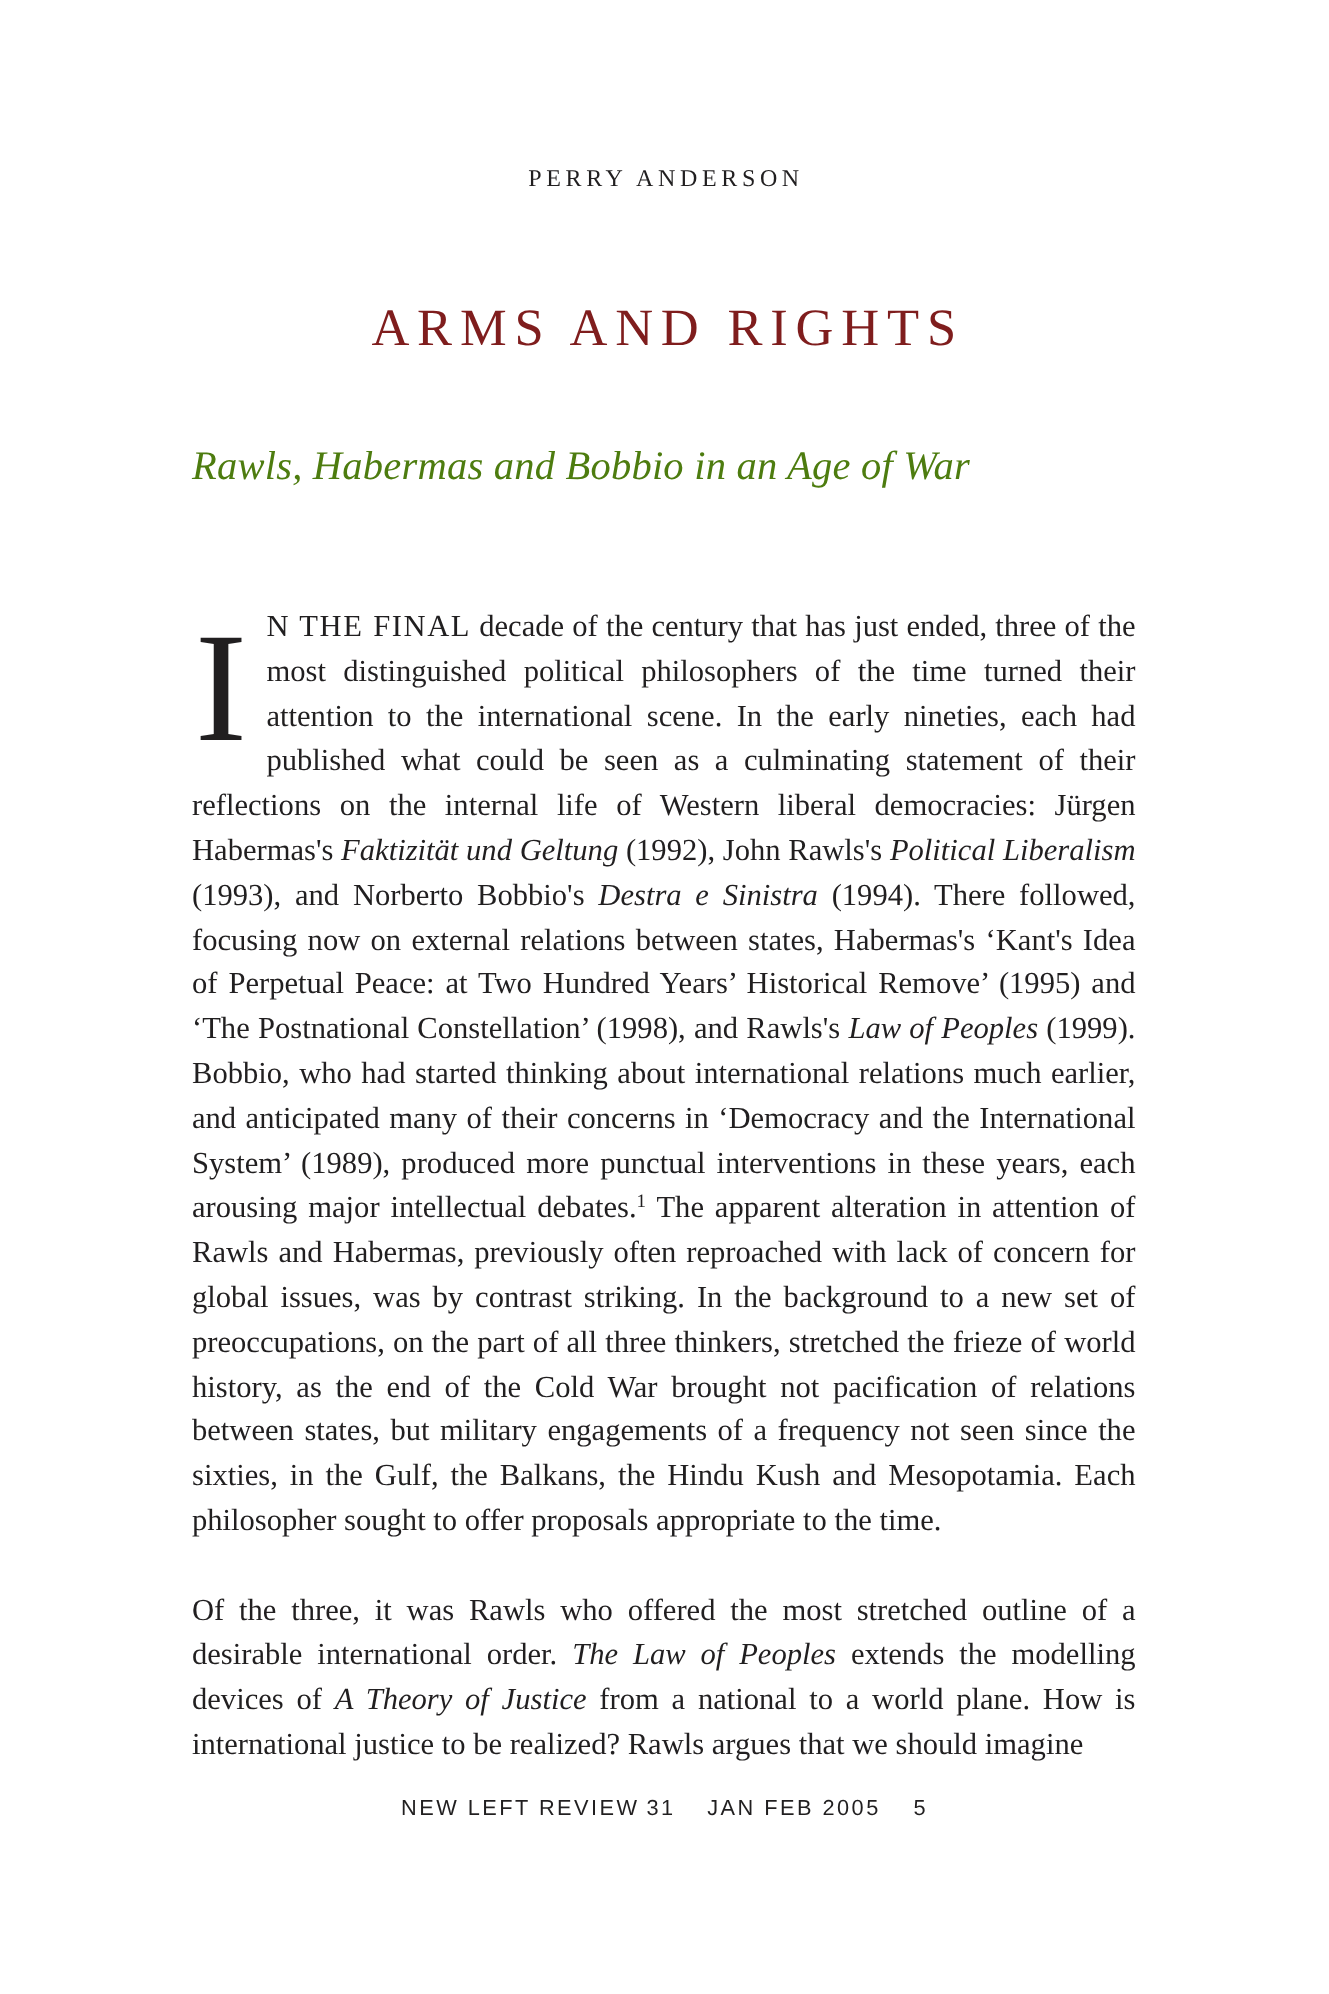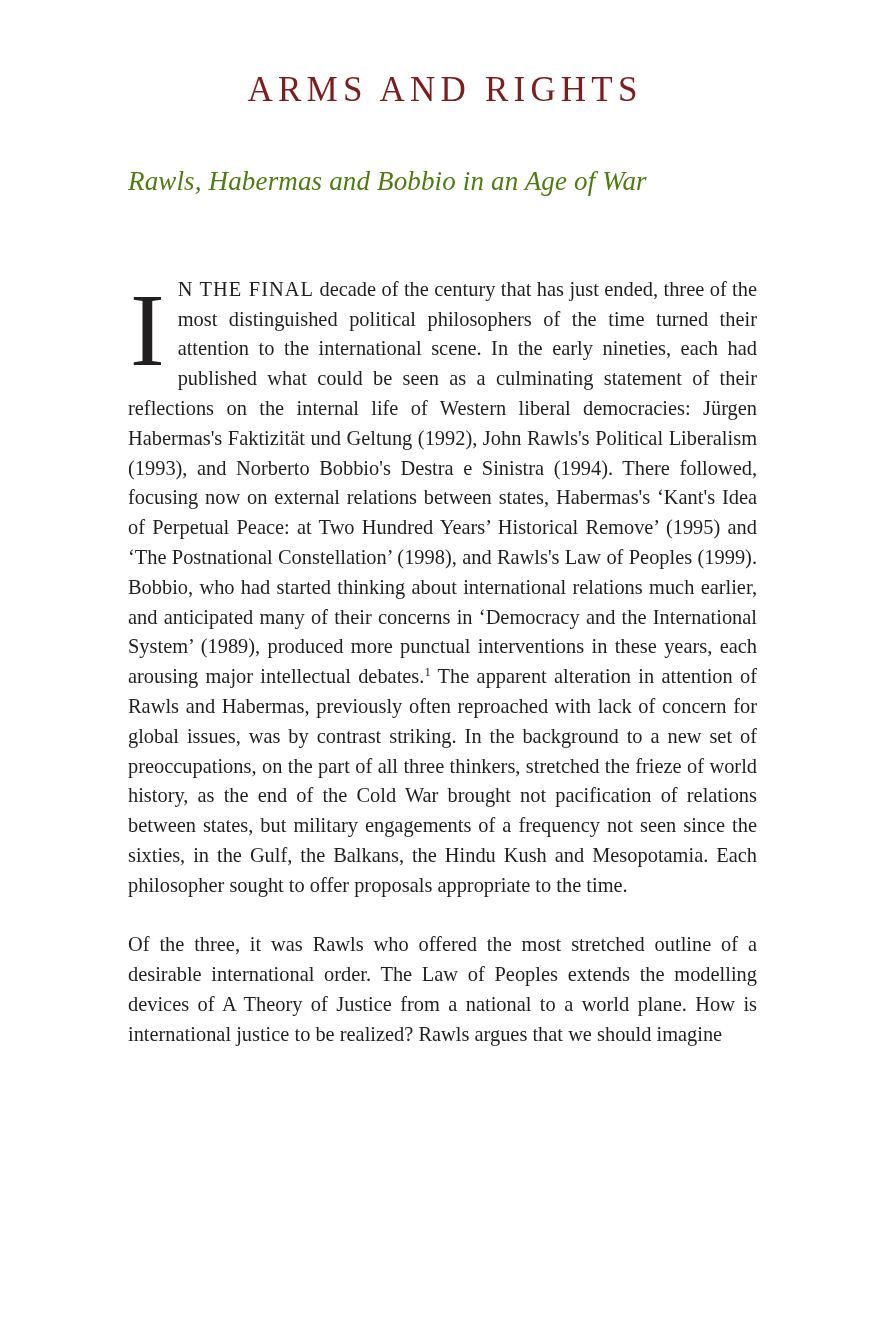--- a/index.html
+++ b/index.html
@@ -91,21 +91,21 @@
     color: #211f20;
     font-family: "Liberation Serif", "DejaVu Serif", serif;
   }
 
   .smallcaps {
     font-variant: small-caps;
     letter-spacing: 1.05px;
     font-size: 20.4px;
   }
 
-  .it { }
+  .it { font-style: italic; }
 
   sup.fn {
     font-size: 0.62em;
     vertical-align: 0.52em;
     line-height: 0;
   }
 
   
   .page-footer {
     position: absolute;
@@ -124,32 +124,36 @@
   .page-footer .f-date    { text-transform: uppercase; margin-left: 1.45em; }
   .page-footer .f-folio   { margin-left: 1.5em; }
 </style>
 </head>
 <body>
 
 <div class="page">
 
   <div class="content">
 
+    <div class="byline">PERRY ANDERSON</div>
 
     <h1 class="article-title">ARMS AND RIGHTS</h1>
 
     <h2 class="article-subtitle">Rawls, Habermas and Bobbio in an Age of War</h2>
 
     <div class="body-block">
 
       <p class="body-para">
         <span class="dropcap">I</span><span class="smallcaps">N THE FINAL</span><span> decade of the century that has just ended, three of the most distinguished political philosophers of the time turned their attention to the international scene. In the early nineties, each had published what could be seen as a culminating statement of their reflections on the internal life of Western liberal democracies: Jürgen Habermas's </span><span class="it">Faktizität und Geltung</span><span> (1992), John Rawls's </span><span class="it">Political Liberalism</span><span> (1993), and Norberto Bobbio's </span><span class="it">Destra e Sinistra</span><span> (1994). There followed, focusing now on external relations between states, Habermas's ‘Kant's Idea of Perpetual Peace: at Two Hundred Years’ Historical Remove’ (1995) and ‘The Postnational Constellation’ (1998), and Rawls's </span><span class="it">Law of Peoples</span><span> (1999). Bobbio, who had started thinking about international relations much earlier, and anticipated many of their concerns in ‘Democracy and the International System’ (1989), produced more punctual interventions in these years, each arousing major intellectual debates.</span><sup class="fn">1</sup><span> The apparent alteration in attention of Rawls and Habermas, previously often reproached with lack of concern for global issues, was by contrast striking. In the background to a new set of preoccupations, on the part of all three thinkers, stretched the frieze of world history, as the end of the Cold War brought not pacification of relations between states, but military engagements of a frequency not seen since the sixties, in the Gulf, the Balkans, the Hindu Kush and Mesopotamia. Each philosopher sought to offer proposals appropriate to the time.</span>
       </p>
 
       <p class="body-para">
         <span>Of the three, it was Rawls who offered the most stretched outline of a desirable international order. </span><span class="it">The Law of Peoples</span><span> extends the modelling devices of </span><span class="it">A Theory of Justice</span><span> from a national to a world plane. How is international justice to be realized? Rawls argues that we should imagine</span>
       </p>
 
     </div>
   </div>
 
+  <div class="page-footer">
+    <span class="f-journal">NEW LEFT REVIEW</span><span class="f-issue">31</span><span class="f-date">JAN FEB 2005</span><span class="f-folio">5</span>
+  </div>
 
 </div>
 
 </body></html>

